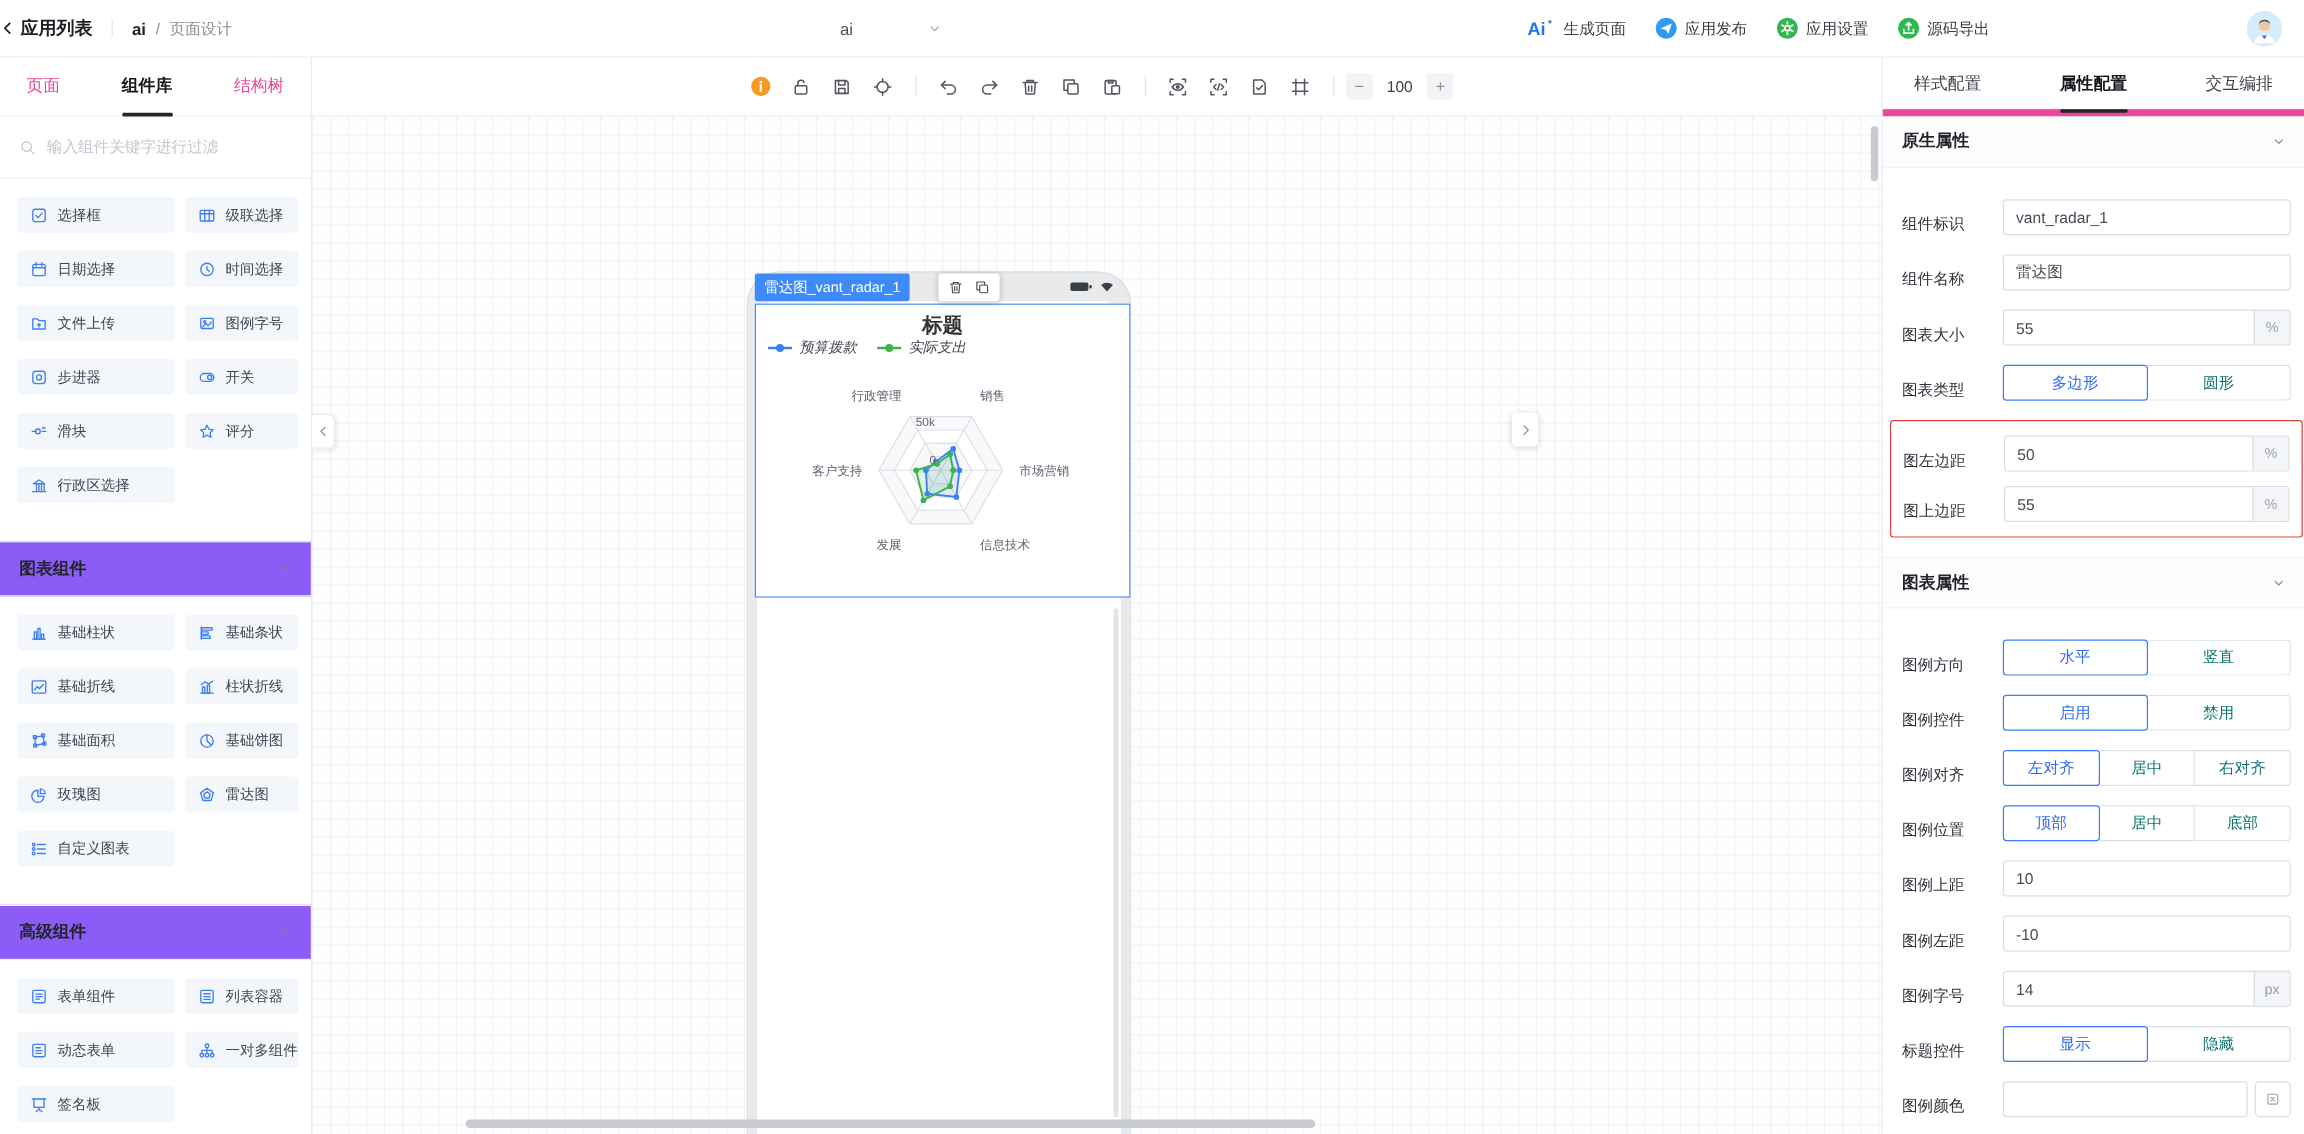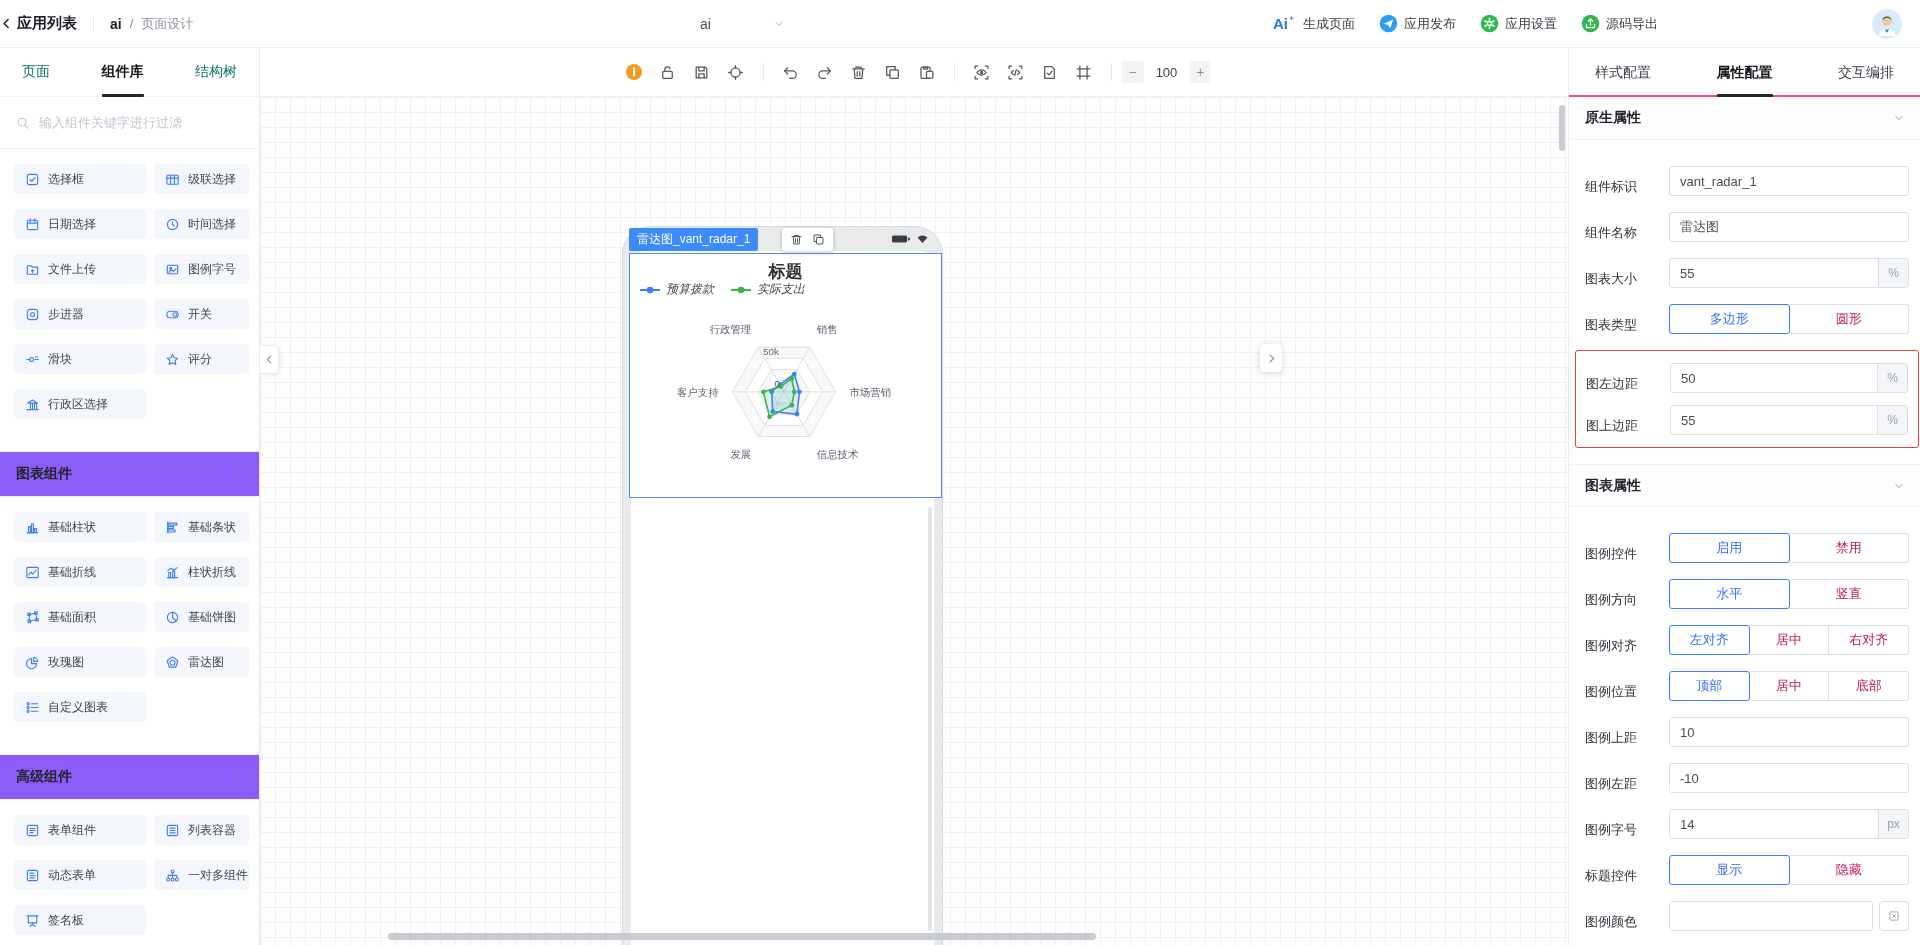--- a/index.html
+++ b/index.html
@@ -24,21 +24,21 @@
   .tb-center .ic { width:12px; height:12px; color:#9aa0a8; margin-left:62px; }
   .tb-right { margin-left:auto; display:flex; align-items:center; gap:24px; margin-right:262px; }
   .tb-action { display:flex; align-items:center; gap:6px; font-size:13px; color:#383d45; cursor:pointer; }
   .avatar { position:absolute; right:18px; top:9px; width:30px; height:30px; border-radius:50%; overflow:hidden; cursor:pointer; }
 
   
   .sidebar { position:absolute; left:0; top:48px; width:260px; height:897px; background:#fff;
     border-right:1px solid #e9ebee; z-index:20; }
   .side-tabs { height:49px; display:flex; align-items:center; justify-content:space-between;
     padding:0 22px; border-bottom:1px solid #eef0f2; }
-  .stab { font-size:14px; color:#0f766e; position:relative; height:49px; display:flex; align-items:center; cursor:pointer; }
+  .stab { font-size:14px; color:#ec4899; position:relative; height:49px; display:flex; align-items:center; cursor:pointer; }
   .stab.active { font-weight:bold; color:#14171c; }
   .stab.active::after { content:""; position:absolute; left:50%; transform:translateX(-50%);
     bottom:0; width:42px; height:3px; background:#22252a; border-radius:1px; }
   .search { height:52px; display:flex; align-items:center; gap:9px; padding:0 16px;
     border-bottom:1px solid #f0f2f4; color:#bcc2cc; }
   .search .ic { width:14px; height:14px; }
   .search input { flex:1; border:none; outline:none; font-size:13px; color:#333; font-family:inherit; }
   .search input::placeholder { color:#c2c8d0; }
   .sgrid { display:grid; grid-template-columns:132px 1fr; gap:15px 8px; padding:15px 10px 18px 14px; }
   .sitem { height:30px; background:#f3f7fb; border-radius:4px; display:flex; align-items:center;
@@ -102,22 +102,22 @@
     border:1.5px solid #4a8ff7; }
   .c-title { position:absolute; left:0; right:0; top:6px; text-align:center; font-size:17px;
     font-weight:bold; color:#333; z-index:2; }
   .c-legend { position:absolute; left:9px; top:27px; display:flex; gap:16px; z-index:2;font-style:italic; }
   .c-legend .litem { display:flex; align-items:center; gap:5px; font-size:12px; color:#3f4450; cursor:pointer; }
   #radar-svg { position:absolute; left:0; top:0; width:100%; height:100%; }
 
   
   .rightpanel { position:absolute; left:1568px; top:48px; width:352px; height:897px; background:#fff;
     border-left:1px solid #e9ebee; z-index:20; }
-  .ptabs { height:49px; display:flex; align-items:flex-start; justify-content:space-between;
-    padding:0 26px; border-bottom:2px solid #ec4899; }
+  .ptabs { height:49px; display:flex; align-items:center; justify-content:space-between;
+    padding:0 26px; border-bottom:6px solid #ec4899; }
   .ptab { font-size:14px; color:#3a3f48; position:relative; height:49px; display:flex; align-items:center; cursor:pointer; }
   .ptab.active { font-weight:bold; color:#14171c; }
   .ptab.active::after { content:""; position:absolute; left:50%; transform:translateX(-50%);
     bottom:0; width:56px; height:3px; background:#22252a; border-radius:1px; }
   .panel-scroll { position:absolute; left:0; top:49px; width:352px; height:848px; overflow:hidden; }
   .sec-header { height:43px; display:flex; align-items:center; justify-content:space-between;
     padding:0 16px; border-bottom:1px solid #f0f2f4; border-top:1px solid #f0f2f4;
     background:#fdfdfe; font-size:14px; font-weight:bold; color:#22252c; cursor:pointer; }
   .sec-header:first-child { border-top:none; }
   .sec-header .ic { width:12px; height:12px; color:#7d828b; }
@@ -129,21 +129,21 @@
     overflow:hidden; background:#fff; }
   .igroup input { flex:1; min-width:0; border:none; outline:none; padding:0 10px; font-size:13px;
     color:#464c56; font-family:inherit; background:transparent; }
   .addon { width:30px; flex:none; background:#f3f5f8; border-left:1px solid #dadee5; color:#9aa2ad;
     font-size:12px; display:flex; align-items:center; justify-content:center; }
   .clear-btn { width:30px; height:30px; flex:none; border:1px solid #dadee5; border-radius:4px;
     background:#fff; display:flex; align-items:center; justify-content:center; color:#9aa2ad; cursor:pointer; }
   .clear-btn .ic { width:12px; height:12px; }
   .segment { flex:1; display:flex; height:30px; }
   .seg-opt { flex:1; display:flex; align-items:center; justify-content:center; font-size:13px;
-    color:#be185d; background:#fff; border:1px solid #dadee5; border-left-width:0; cursor:pointer; }
+    color:#0f766e; background:#fff; border:1px solid #dadee5; border-left-width:0; cursor:pointer; }
   .seg-opt:first-child { border-left-width:1px; border-radius:3px 0 0 3px; }
   .seg-opt:last-child { border-radius:0 3px 3px 0; }
   .seg-opt.sel { border:1px solid #3b7cff; border-radius:3px; color:#2f6cf6; }
   .seg-opt.sel + .seg-opt { border-left-width:0; }
   .highlight-group { border:1px solid #df4040; border-radius:3px; padding:12px 10px 0 10px;
     margin:0 -10px 14px -10px; }
   .highlight-group .field-row { margin-bottom:12px; }
 </style>
 </head>
 <body>
@@ -794,34 +794,34 @@
       <div class="sec-header">
         <span>图表属性</span>
         <span>
           <svg class="ic " viewBox="0 0 16 16">
             <path d="M4 6l4 4 4-4"></path>
           </svg>
         </span>
       </div>
       <div class="sec-body">
         <div class="field-row">
+          <span class="f-label">图例方向</span>
+          <div class="f-ctl">
+            <div class="segment">
+              <span class="seg-opt sel">水平</span>
+              <span class="seg-opt">竖直</span>
+            </div>
+          </div>
+        </div>
+        <div class="field-row">
           <span class="f-label">图例控件</span>
           <div class="f-ctl">
             <div class="segment">
               <span class="seg-opt sel">启用</span>
               <span class="seg-opt">禁用</span>
-            </div>
-          </div>
-        </div>
-        <div class="field-row">
-          <span class="f-label">图例方向</span>
-          <div class="f-ctl">
-            <div class="segment">
-              <span class="seg-opt sel">水平</span>
-              <span class="seg-opt">竖直</span>
             </div>
           </div>
         </div>
         <div class="field-row">
           <span class="f-label">图例对齐</span>
           <div class="f-ctl">
             <div class="segment">
               <span class="seg-opt sel">左对齐</span>
               <span class="seg-opt">居中</span>
               <span class="seg-opt">右对齐</span>

